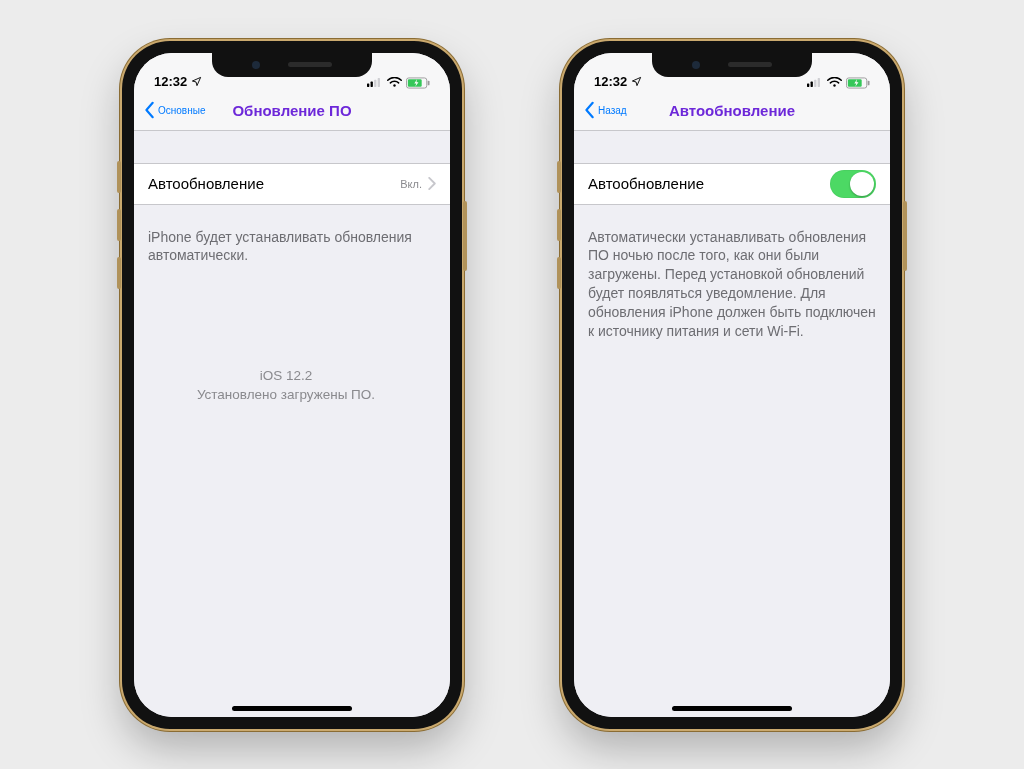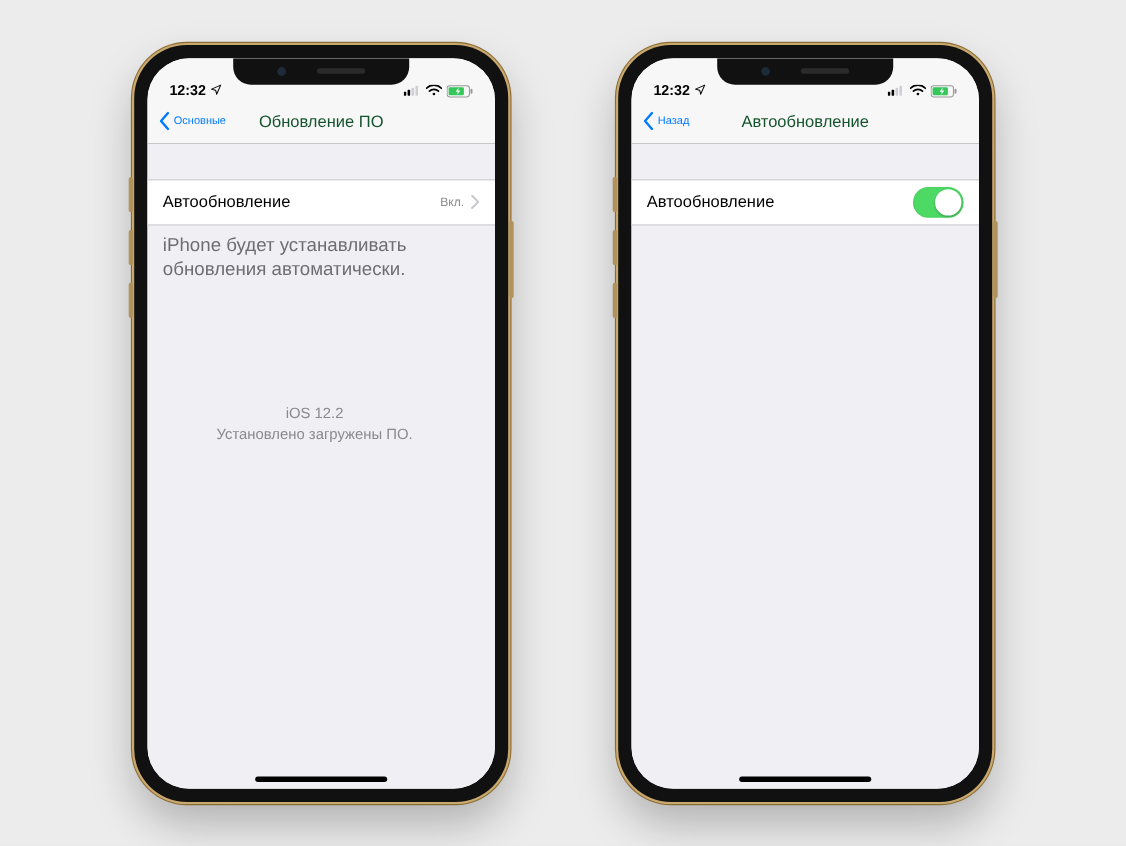--- a/index.html
+++ b/index.html
@@ -110,22 +110,22 @@
     font-size:10px;
     gap:2px;
     padding:0 4px;
     cursor:pointer;
   }
   .navbar .back svg{display:block}
   .navbar .title{
     flex:1;
     text-align:center;
     font-size:15px;
-    font-weight:400;
-    color:#14532d;
+    font-weight:700;
+    color:#6d28d9;
   }
 
   
   .content{
     flex:1;
     background:#efeff4;
     overflow:hidden;
     position:relative;
   }
   .section-spacer{height:32px;}
@@ -139,22 +139,22 @@
     align-items:center;
     justify-content:space-between;
     font-size:15px;
     color:#000;
   }
   .cell .cell-right{
     display:flex;align-items:center;gap:6px;color:#8a8a8e;font-size:11px;
   }
   .chevron svg{display:block}
   .footer-note{
-    padding:7px 14px 0;
-    font-size:17px;
+    padding:23px 14px 0;
+    font-size:14px;
     line-height:1.35;
     color:#6d6d72;
   }
   .center-msg{
     position:absolute;
     left:0;right:12px;
     top:235px;
     text-align:center;
     color:#8a8a8e;
     font-size:13.5px;
@@ -317,17 +317,18 @@
     </div>
 
     <div class="content">
       <div class="section-spacer"></div>
       <div class="cell">
         <span>Автообновление</span>
         <span class="toggle">
           <span class="knob"></span>
         </span>
       </div>
+      <div class="footer-note">Автоматически устанавливать обновления ПО ночью после того, как они были загружены. Перед установкой обновлений будет появляться уведомление. Для обновления iPhone должен быть подключен к источнику питания и сети Wi-Fi.</div>
 
       <div class="home-ind"></div>
     </div>
   </div>
 </div>
 
 </body></html>

